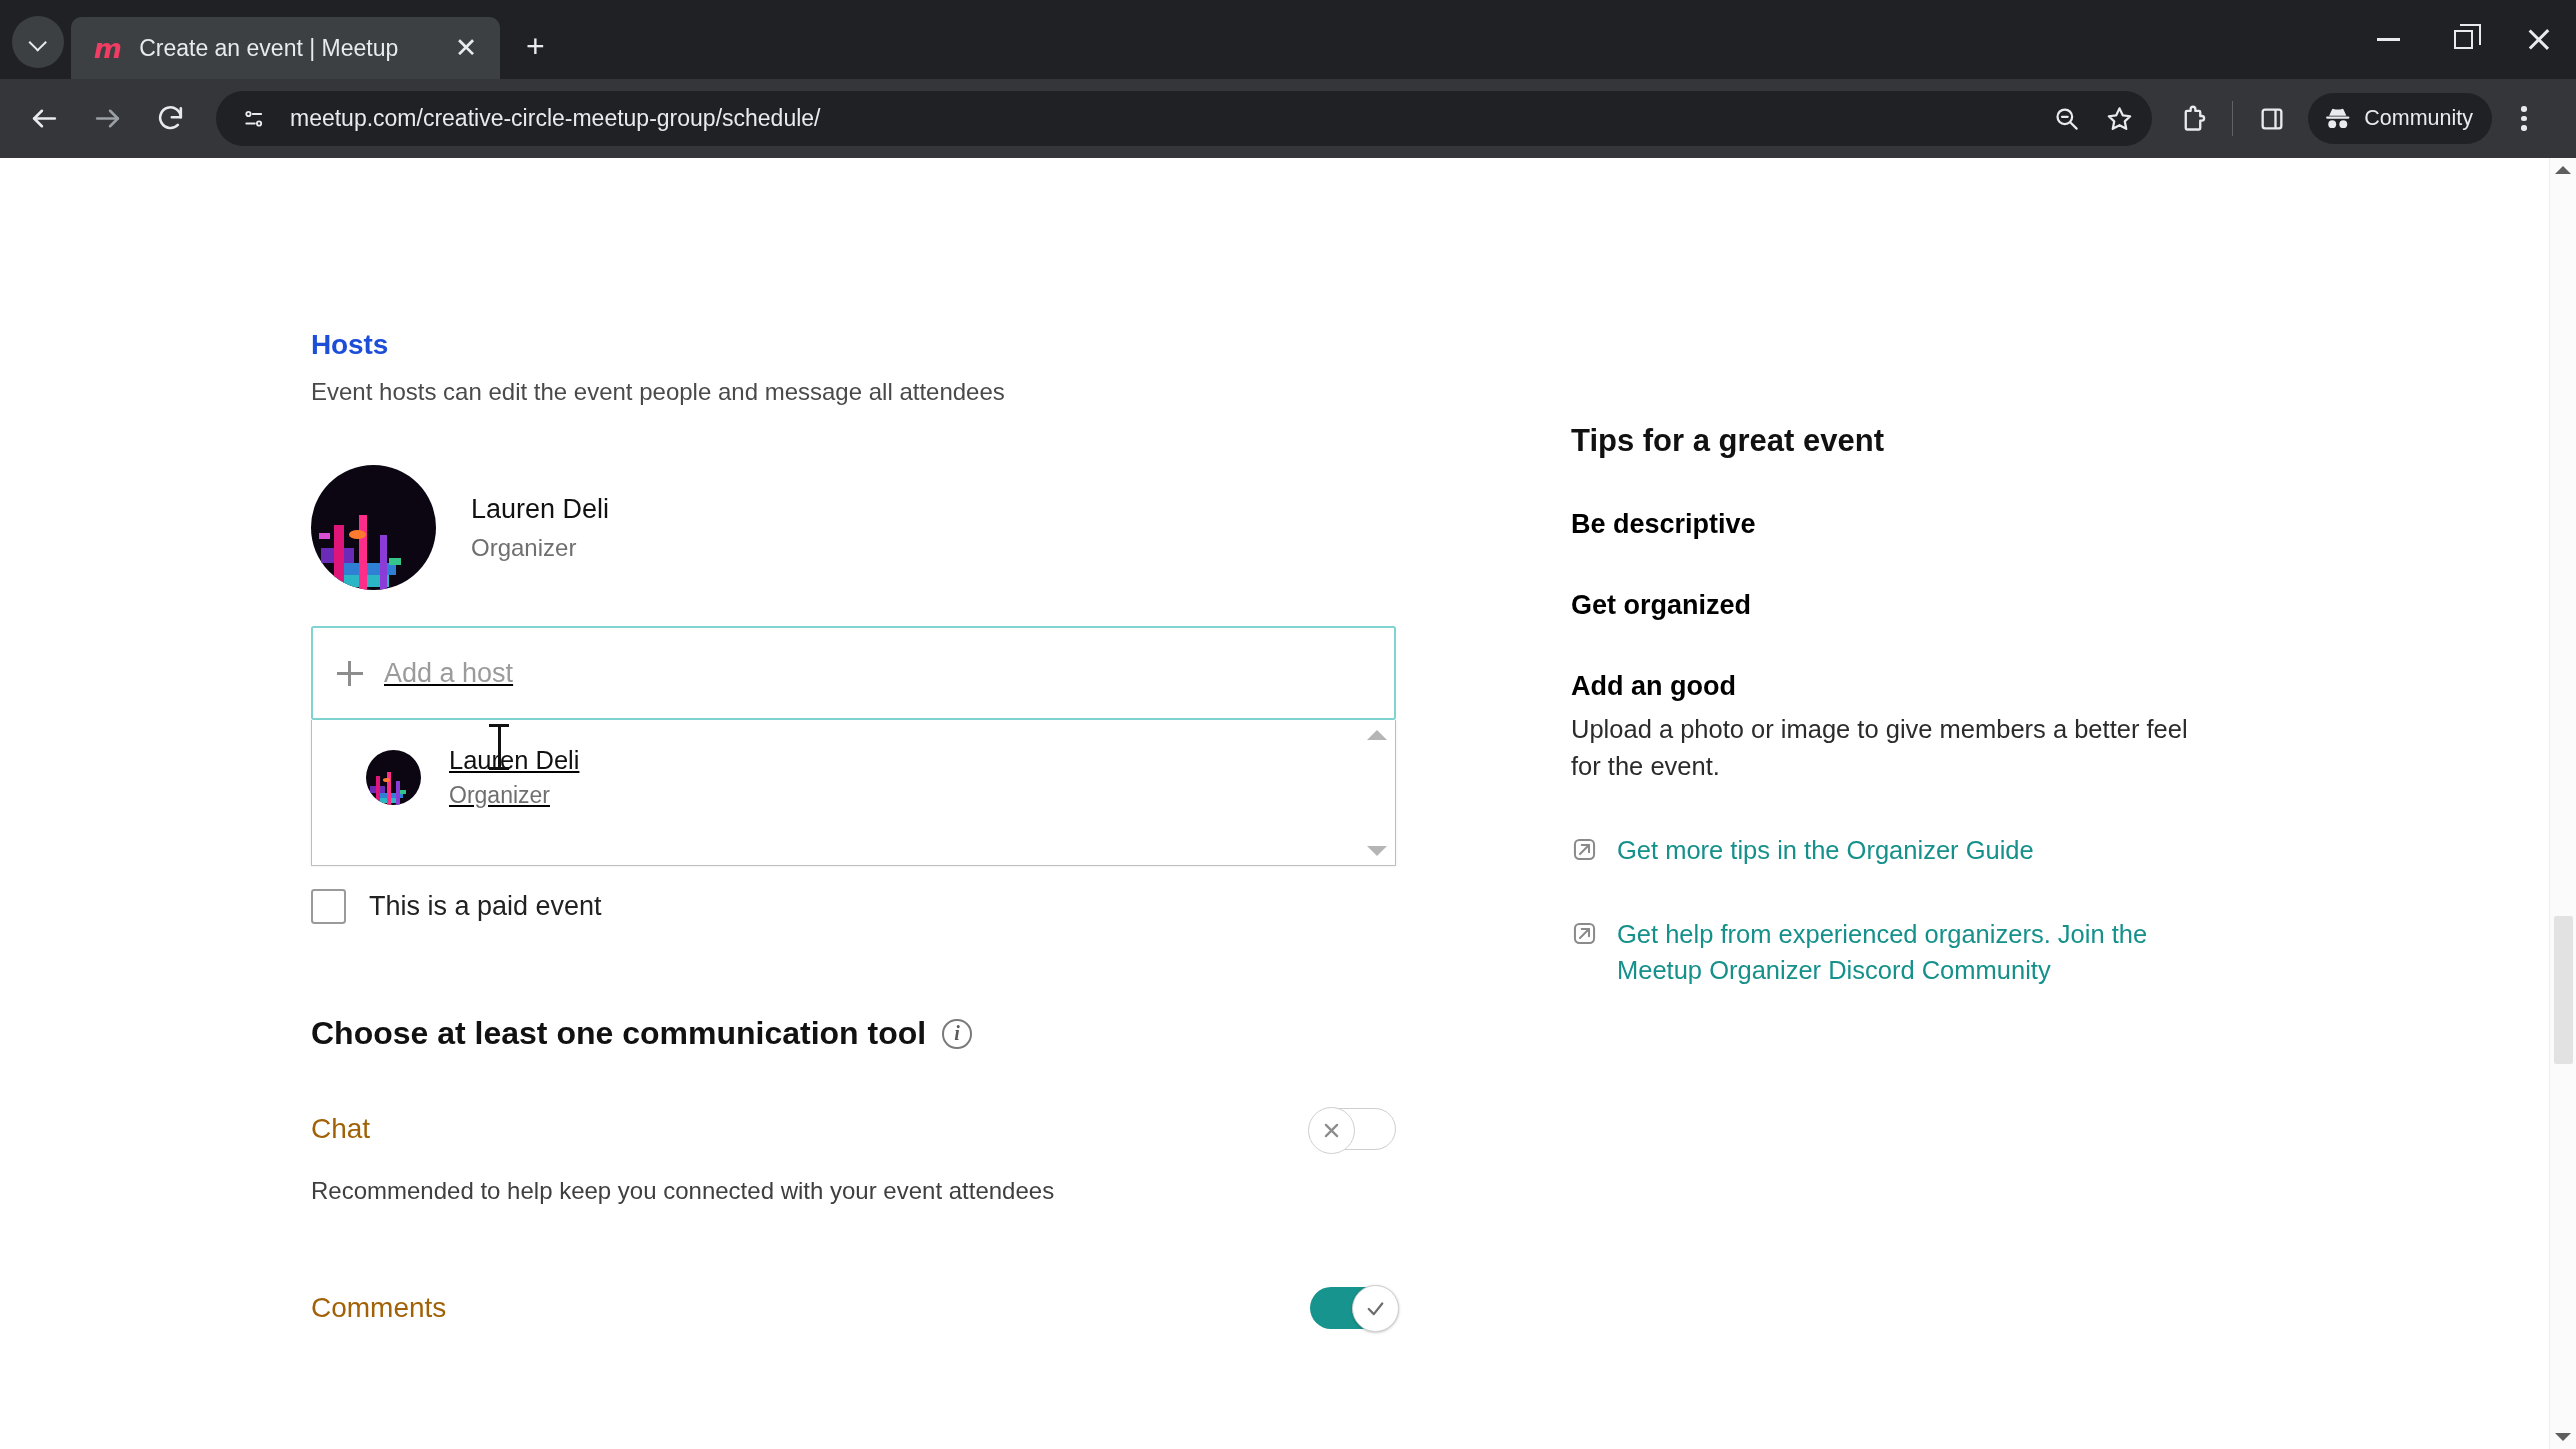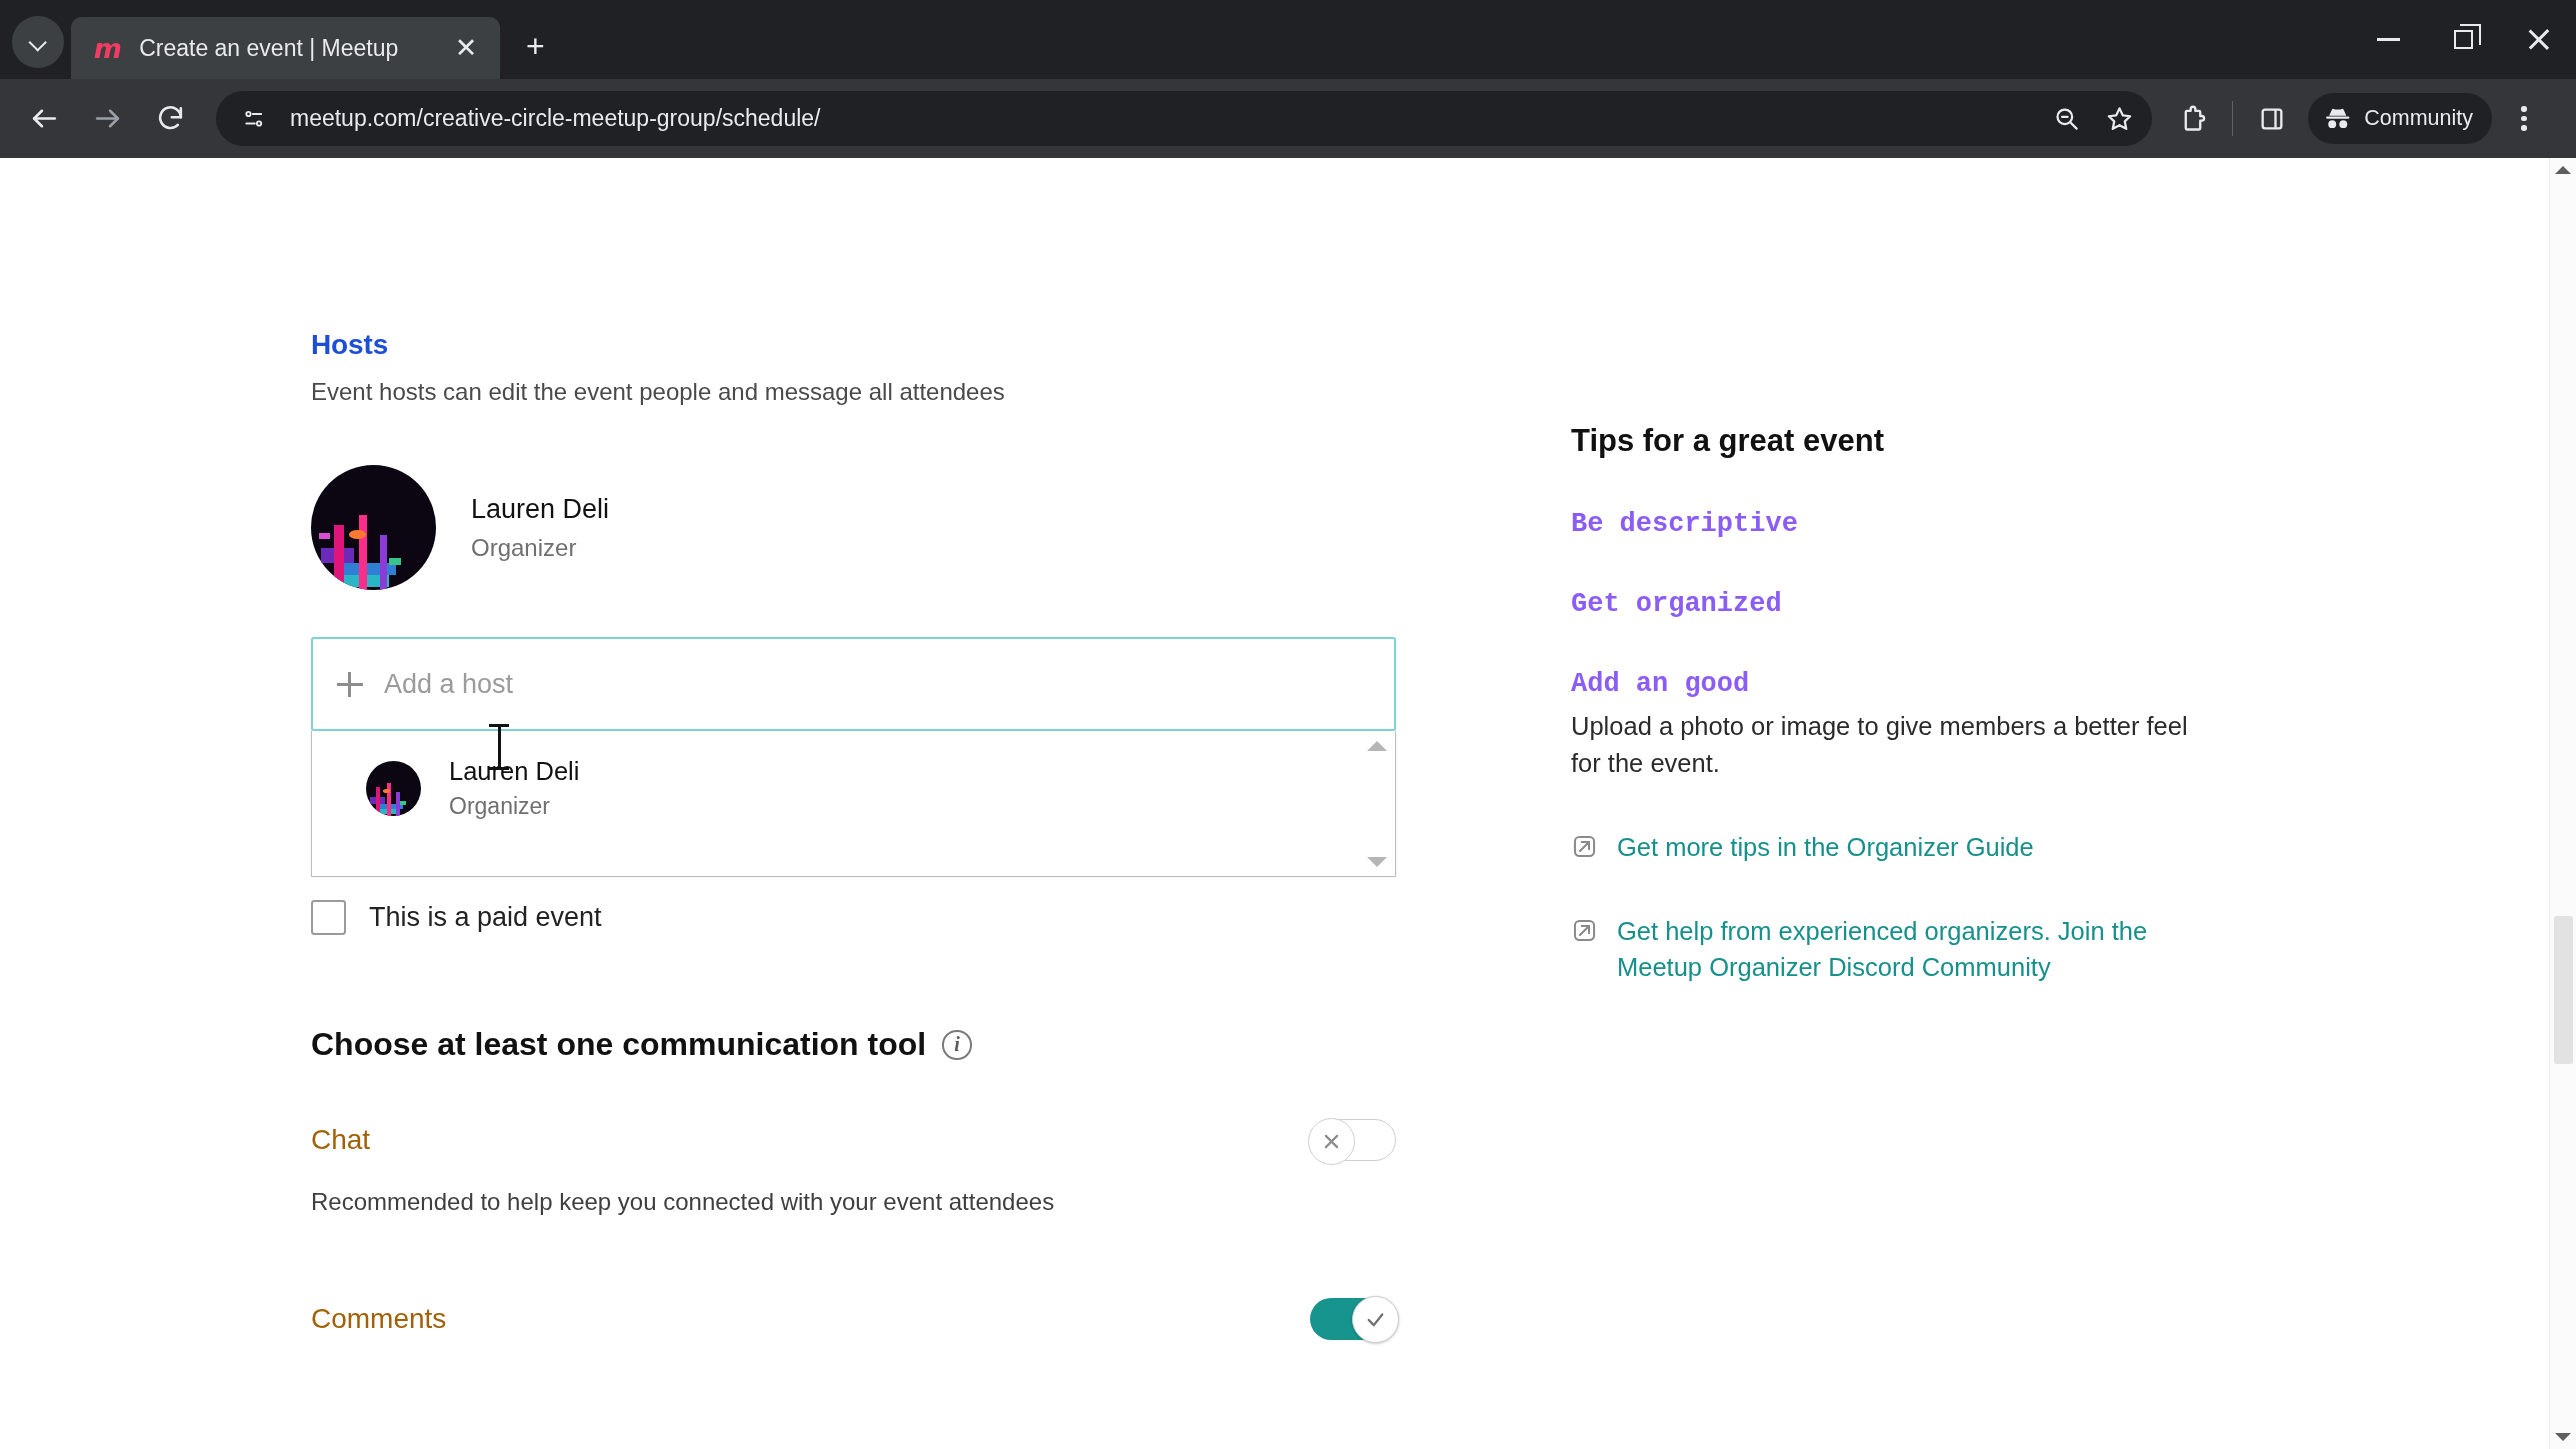--- a/index.html
+++ b/index.html
@@ -147,21 +147,21 @@
   .av-b1 { position:absolute; left:8%;  top:66%; width:26%; height:12%; background:#6a2bb8; }
   .av-b2 { position:absolute; left:26%; top:78%; width:42%; height:10%; background:#2f7fd4; }
   .av-b3 { position:absolute; left:14%; top:88%; width:48%; height:9%;  background:#2bb6c6; }
   .av-d1 { position:absolute; left:30%; top:52%; width:14%; height:7%;  background:#ff7a2f; border-radius:50%; }
   .av-d2 { position:absolute; left:62%; top:74%; width:10%; height:6%;  background:#35c48a; }
   .av-d3 { position:absolute; left:6%;  top:54%; width:9%;  height:5%;  background:#d94fd1; }
   .host-meta { margin-left: 35px; }
   .host-name { font-size: 27px; color:#111; }
   .host-role { font-size: 24px; color:#6f6f6f; margin-top: 9.4px; }
 
-  .combo-wrap { margin-top: 47px; width: 1085px; position: relative; }
+  .combo-wrap { margin-top: 36px; width: 1085px; position: relative; text-decoration: underline; }
   .combo-input {
     height: 94px; border: 2px solid #7fd3d0; border-radius: 2.7px;
     display:flex; align-items:center; padding: 0 24px; background:#fff; cursor:text;
   }
   .plus-ico { width:25.5px; height:25.5px; position:relative; flex:0 0 25.5px; }
   .plus-ico:before { content:""; position:absolute; left:0; top:11.4px; width:25.5px; height:2.7px; background:#8d8d8d; }
   .plus-ico:after  { content:""; position:absolute; left:11.4px; top:0; width:2.7px; height:25.5px; background:#8d8d8d; }
   .combo-ph { font-size: 27px; color:#9b9b9b; margin-left: 21.5px; }
 
   .dropdown {
@@ -232,21 +232,21 @@
     background:#fff; border:1.3px solid #cfcfcf; display:flex; align-items:center;
     justify-content:center;
   }
   .toggle.off .knob { left: -2.7px; }
   .toggle.on  .knob { right: -2.7px; box-shadow: 0 0.7px 2.7px rgba(0,0,0,.25); }
   .knob svg { width: 27px; height:27px; }
 
   
   .tips-title { font-size: 31px; font-weight:700; color:#111; }
   .tip { margin-top: 50px; }
-  .tip-h { font-size: 27px; font-weight: 700; color:#8b5cf6;font-family:Liberation Mono, monospace; }
+  .tip-h { font-size: 27px; font-weight: 700; color:#000000; }
   .tip-p { font-size: 25.5px; color:#2b2b2b; line-height: 1.42; margin-top: 9.4px; }
   .side-link {
     display:flex; margin-top: 48px; color:#15908b; font-size: 25.5px; line-height:1.42;
     cursor:pointer; align-items: flex-start;
   }
   .ext-ico { width:27px; height:27px; flex:0 0 27px; margin: 4px 19px 0 0; }
 
   
   .scrollbar {
     width: 27px; flex:0 0 27px; background:#fbfbfb; border-left:0.7px solid #eee;

